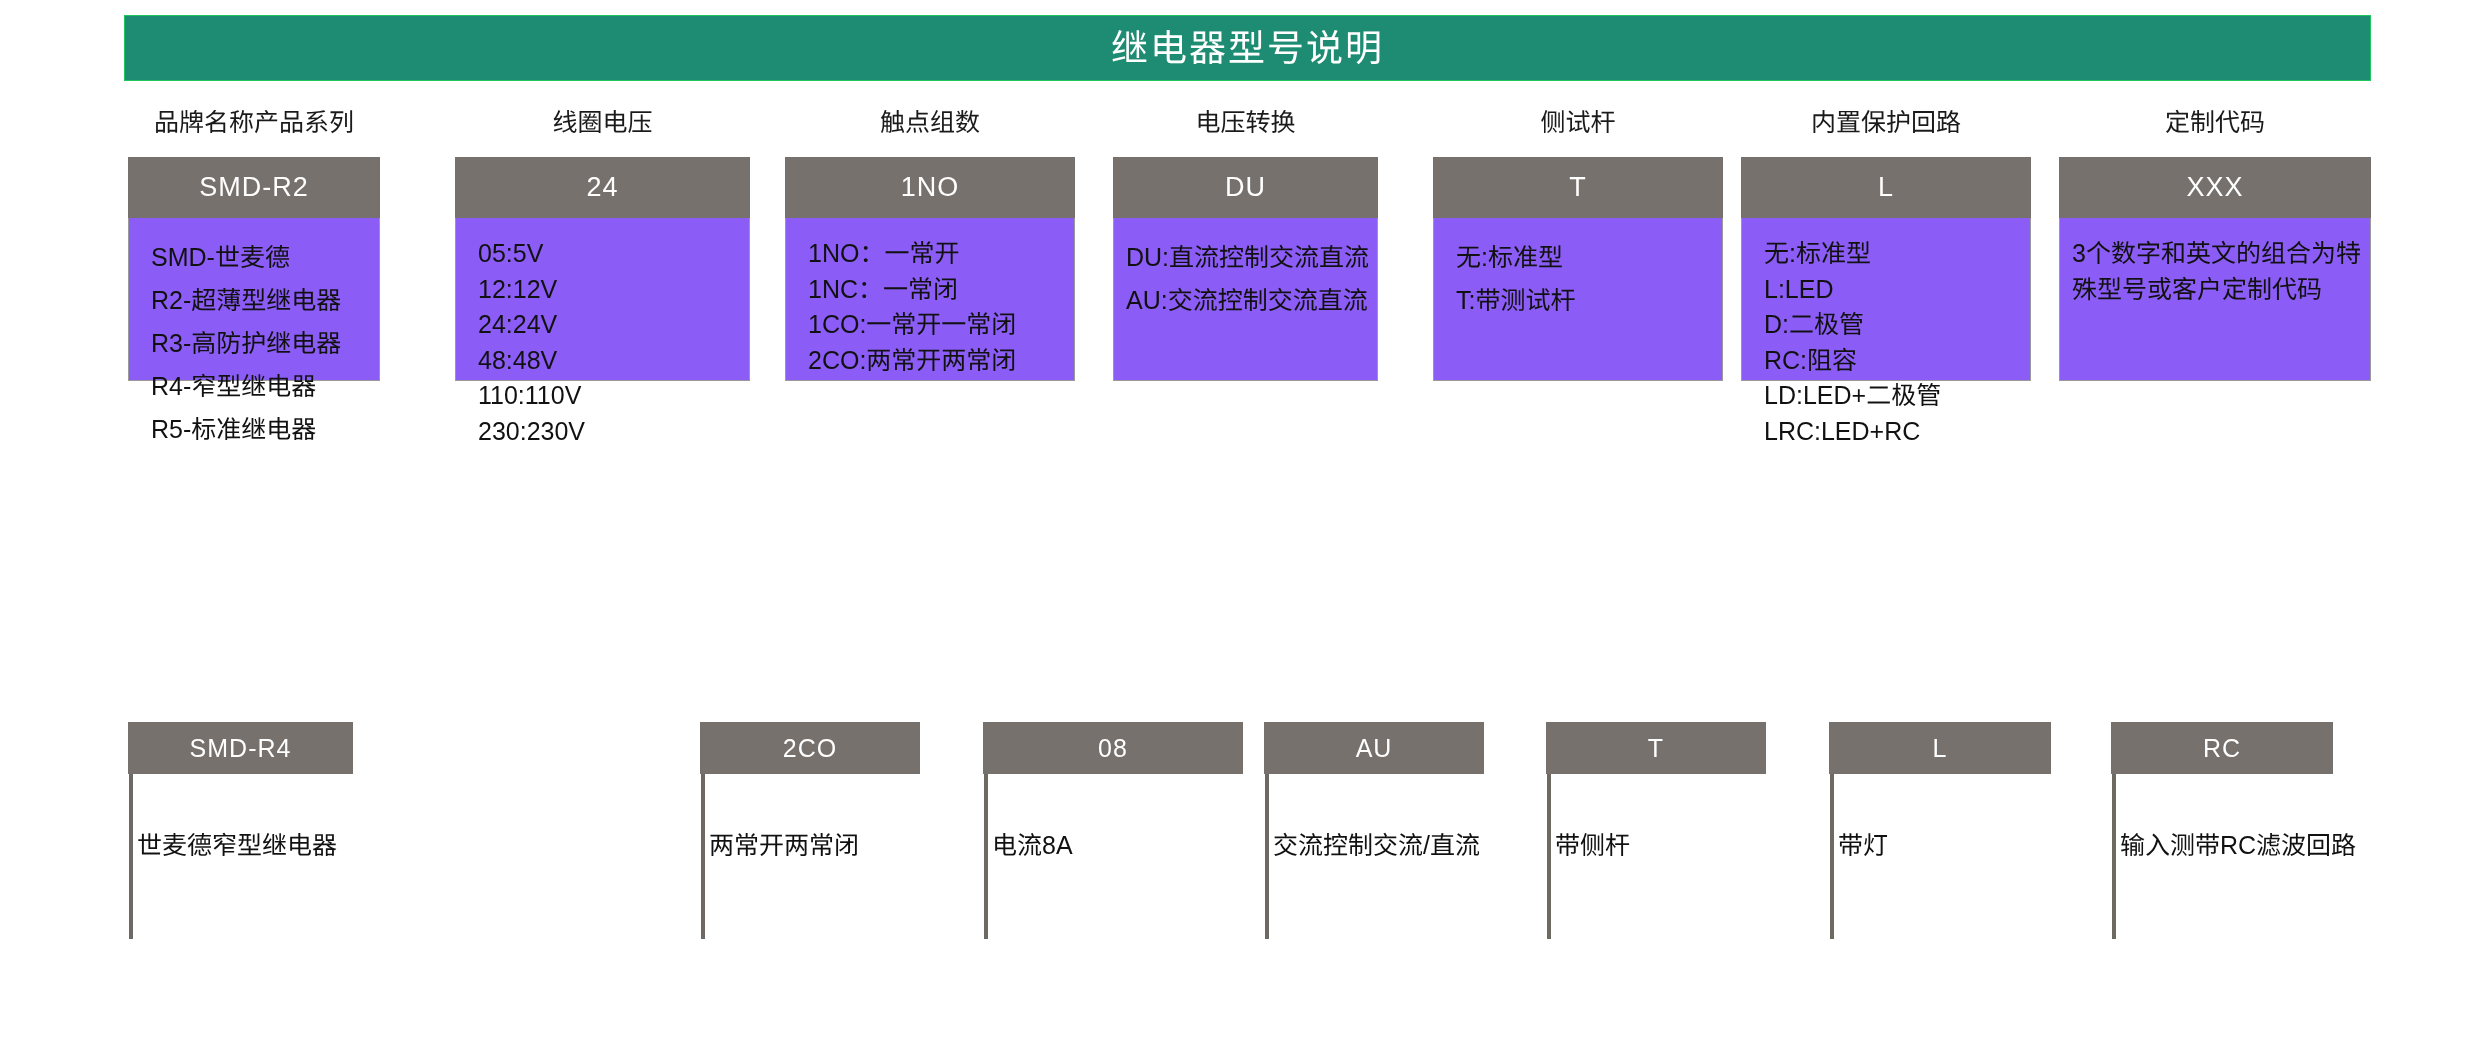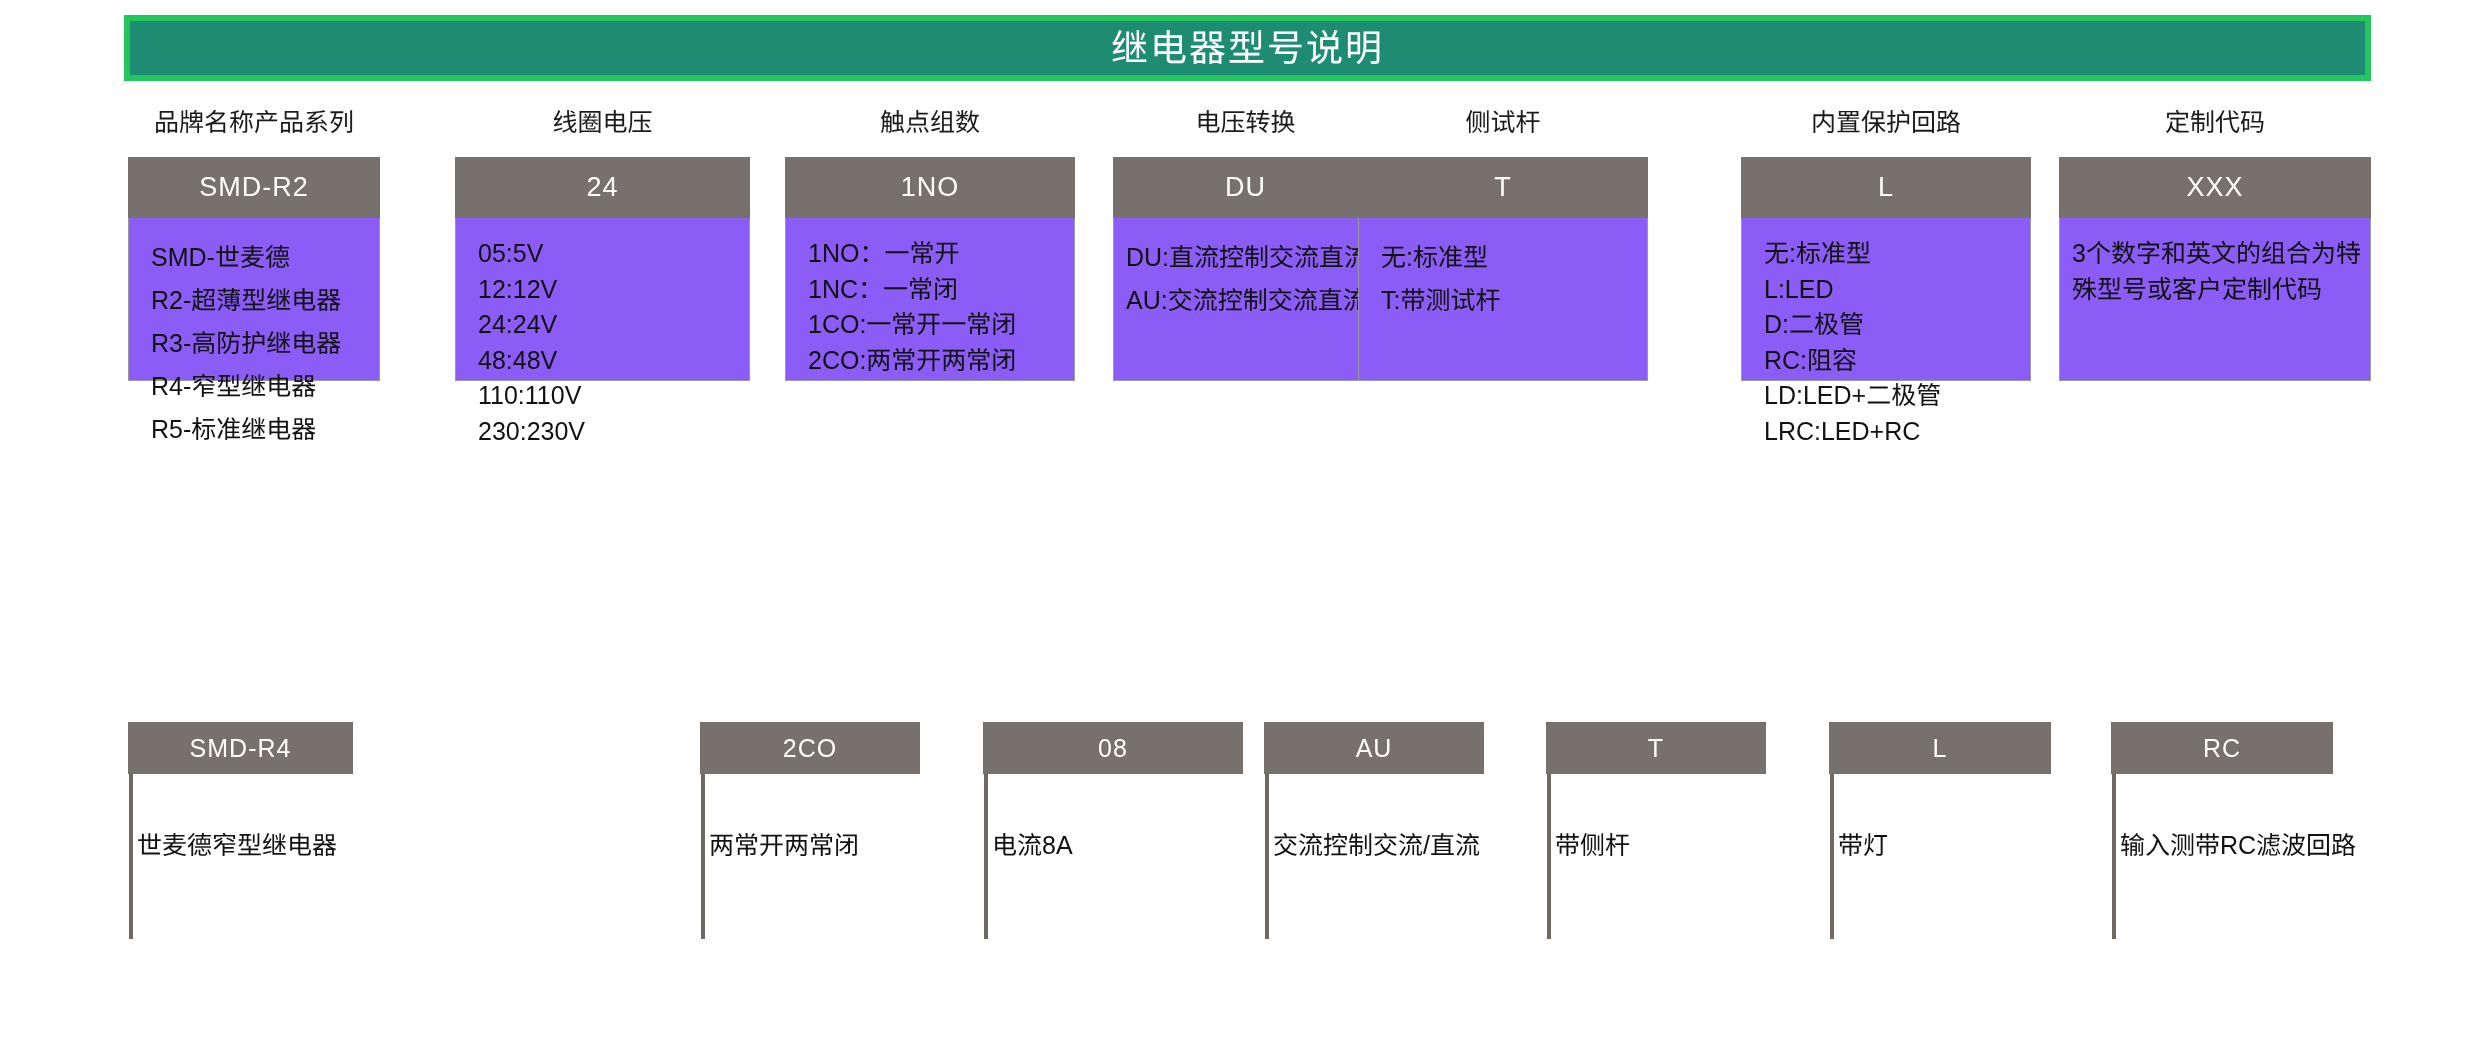--- a/index.html
+++ b/index.html
@@ -22,21 +22,21 @@
 
   
   .banner {
     position: absolute;
     left: 124px;
     top: 15px;
     width: 2247px;
     height: 66px;
     background: #1E8C72;
     box-sizing: border-box;
-    border: 6px solid #22c55e;
+    border: 1px solid #22c55e;
     display: flex;
     align-items: center;
     justify-content: center;
   }
   .banner-title {
     color: #ffffff;
     font-size: 37px;
     letter-spacing: 2px;
     line-height: 1;
     font-weight: 400;
@@ -199,21 +199,21 @@
       <div class="col-caption">电压转换</div>
       <div class="col-box">
         <div class="col-head">DU</div>
         <div class="col-body loose" style="padding-left:12px;">
           <div class="line">DU:直流控制交流直流</div>
           <div class="line">AU:交流控制交流直流</div>
         </div>
       </div>
     </div>
 
-    <div class="col" style="left:1230px; width:290px;">
+    <div class="col" style="left:1305px; width:290px;">
       <div class="col-caption">侧试杆</div>
       <div class="col-box">
         <div class="col-head">T</div>
         <div class="col-body loose">
           <div class="line">无:标准型</div>
           <div class="line">T:带测试杆</div>
         </div>
       </div>
     </div>
 

